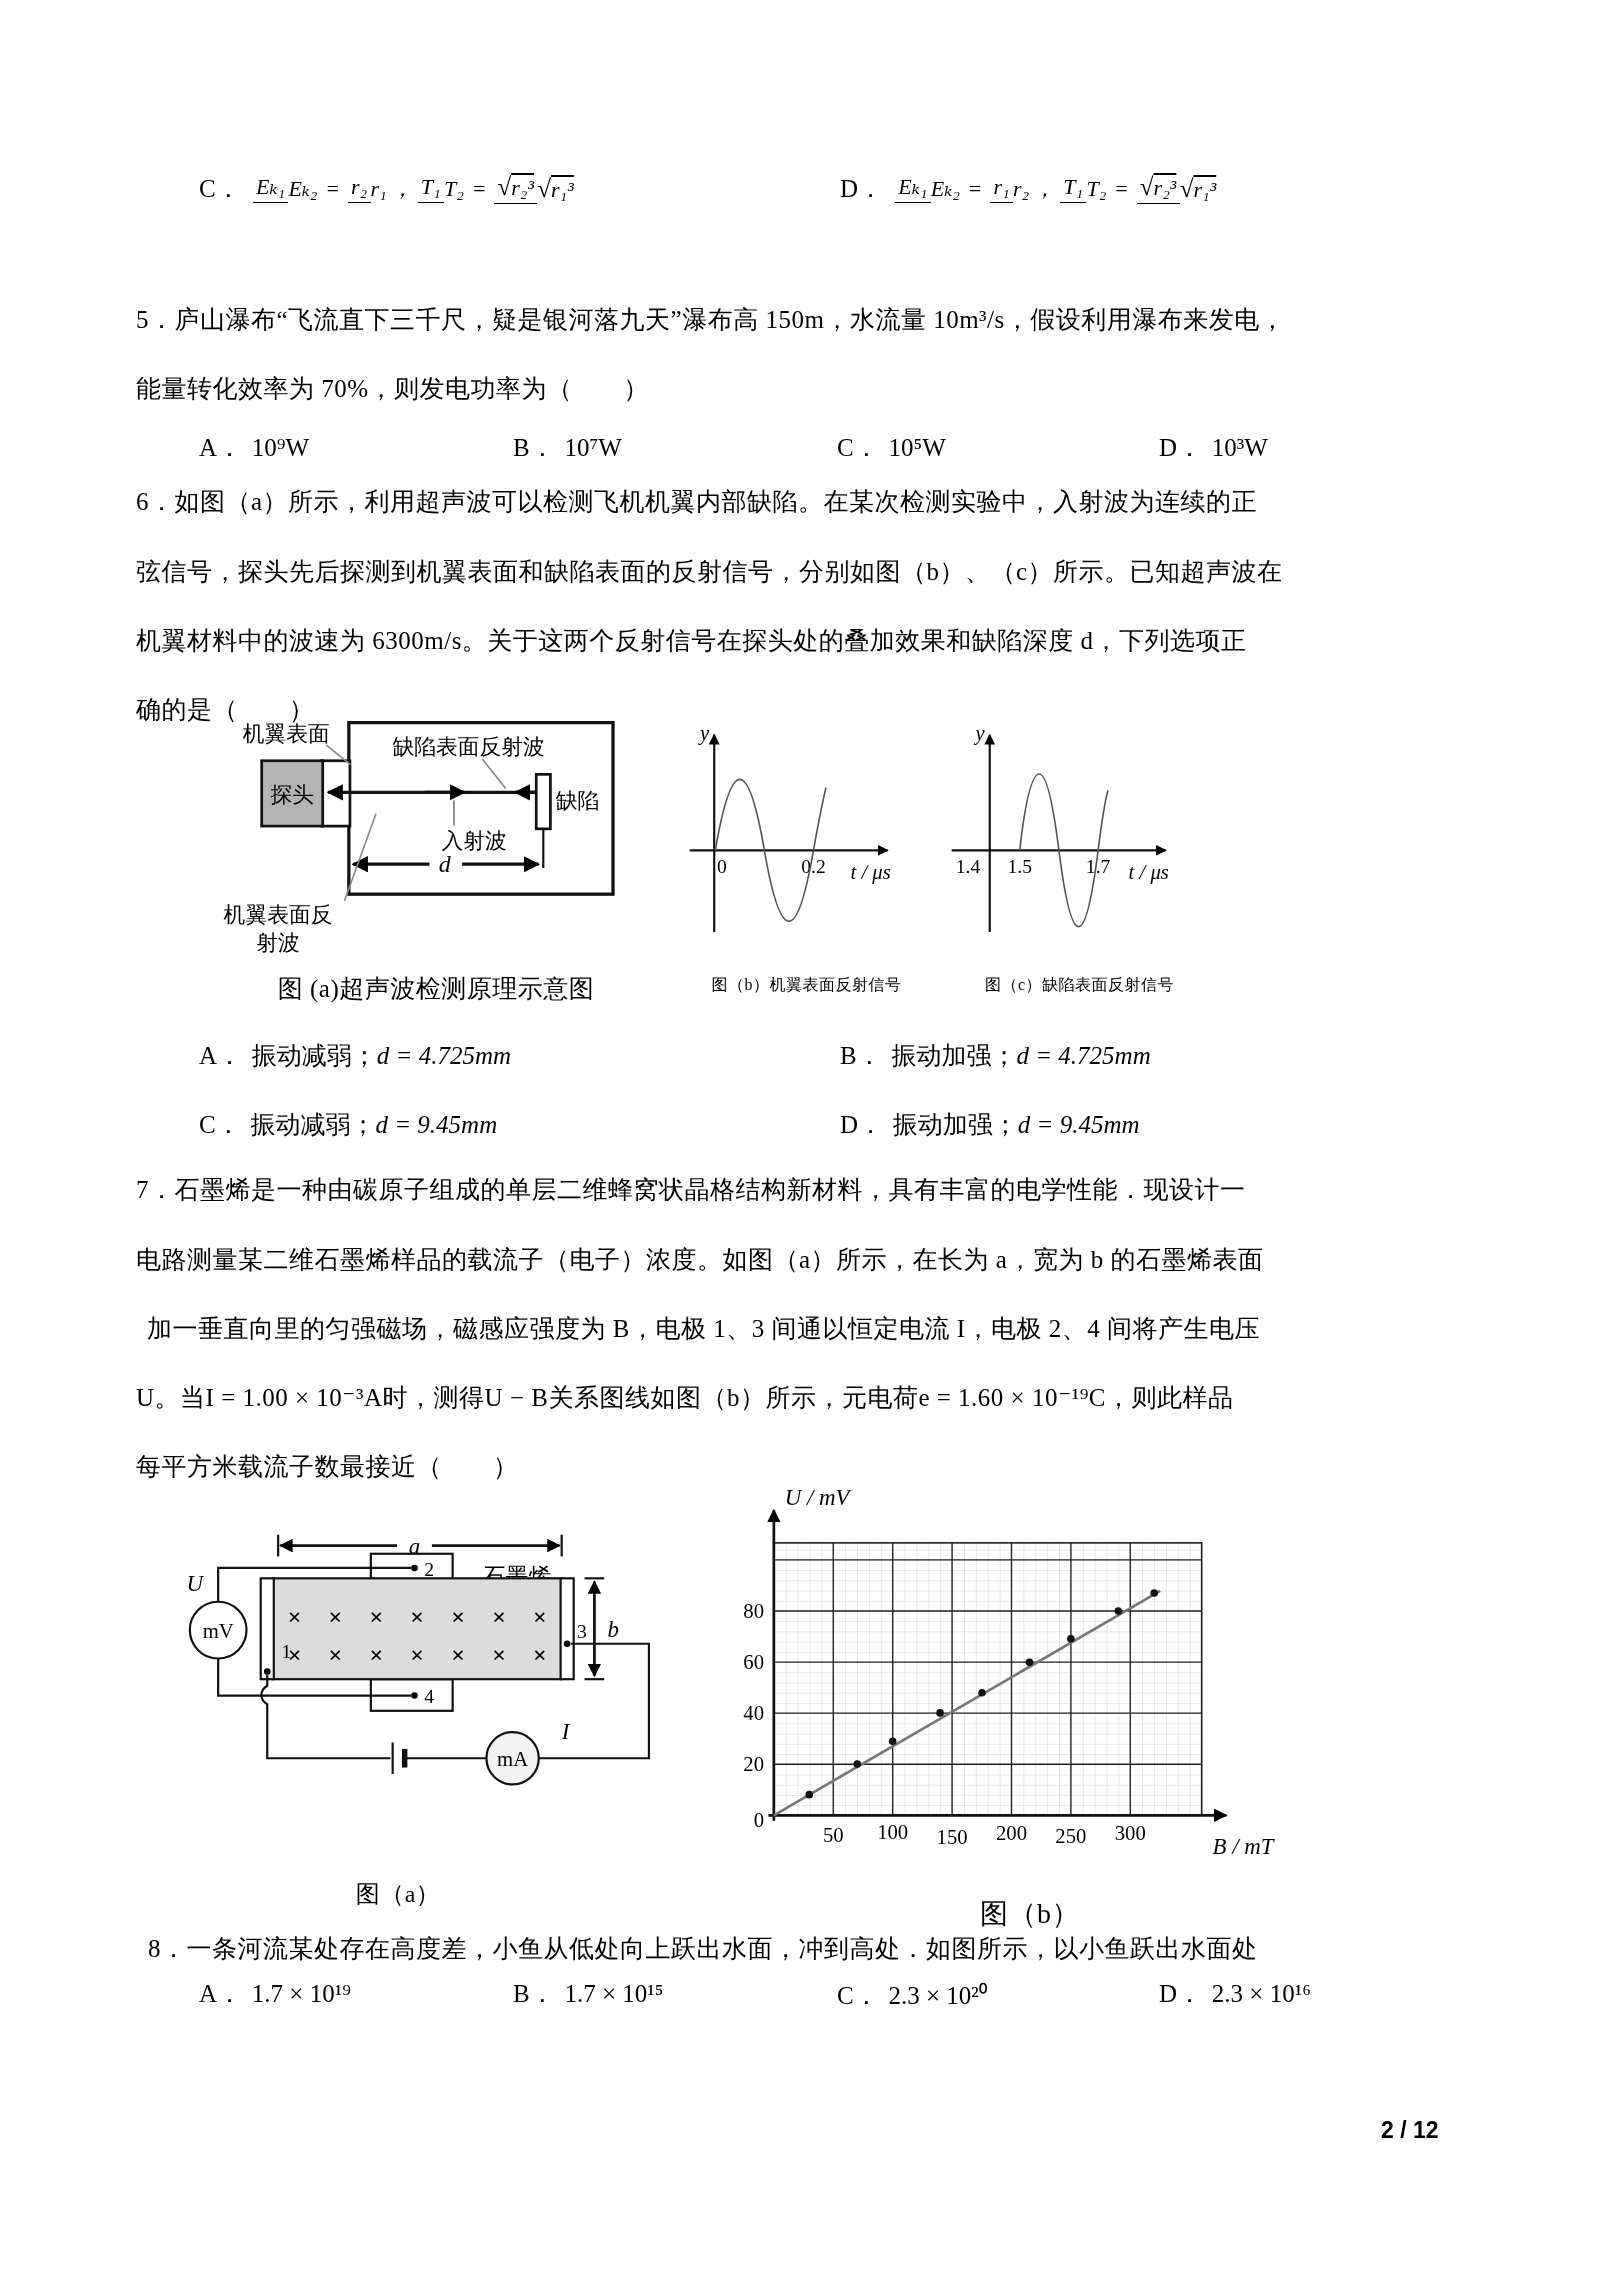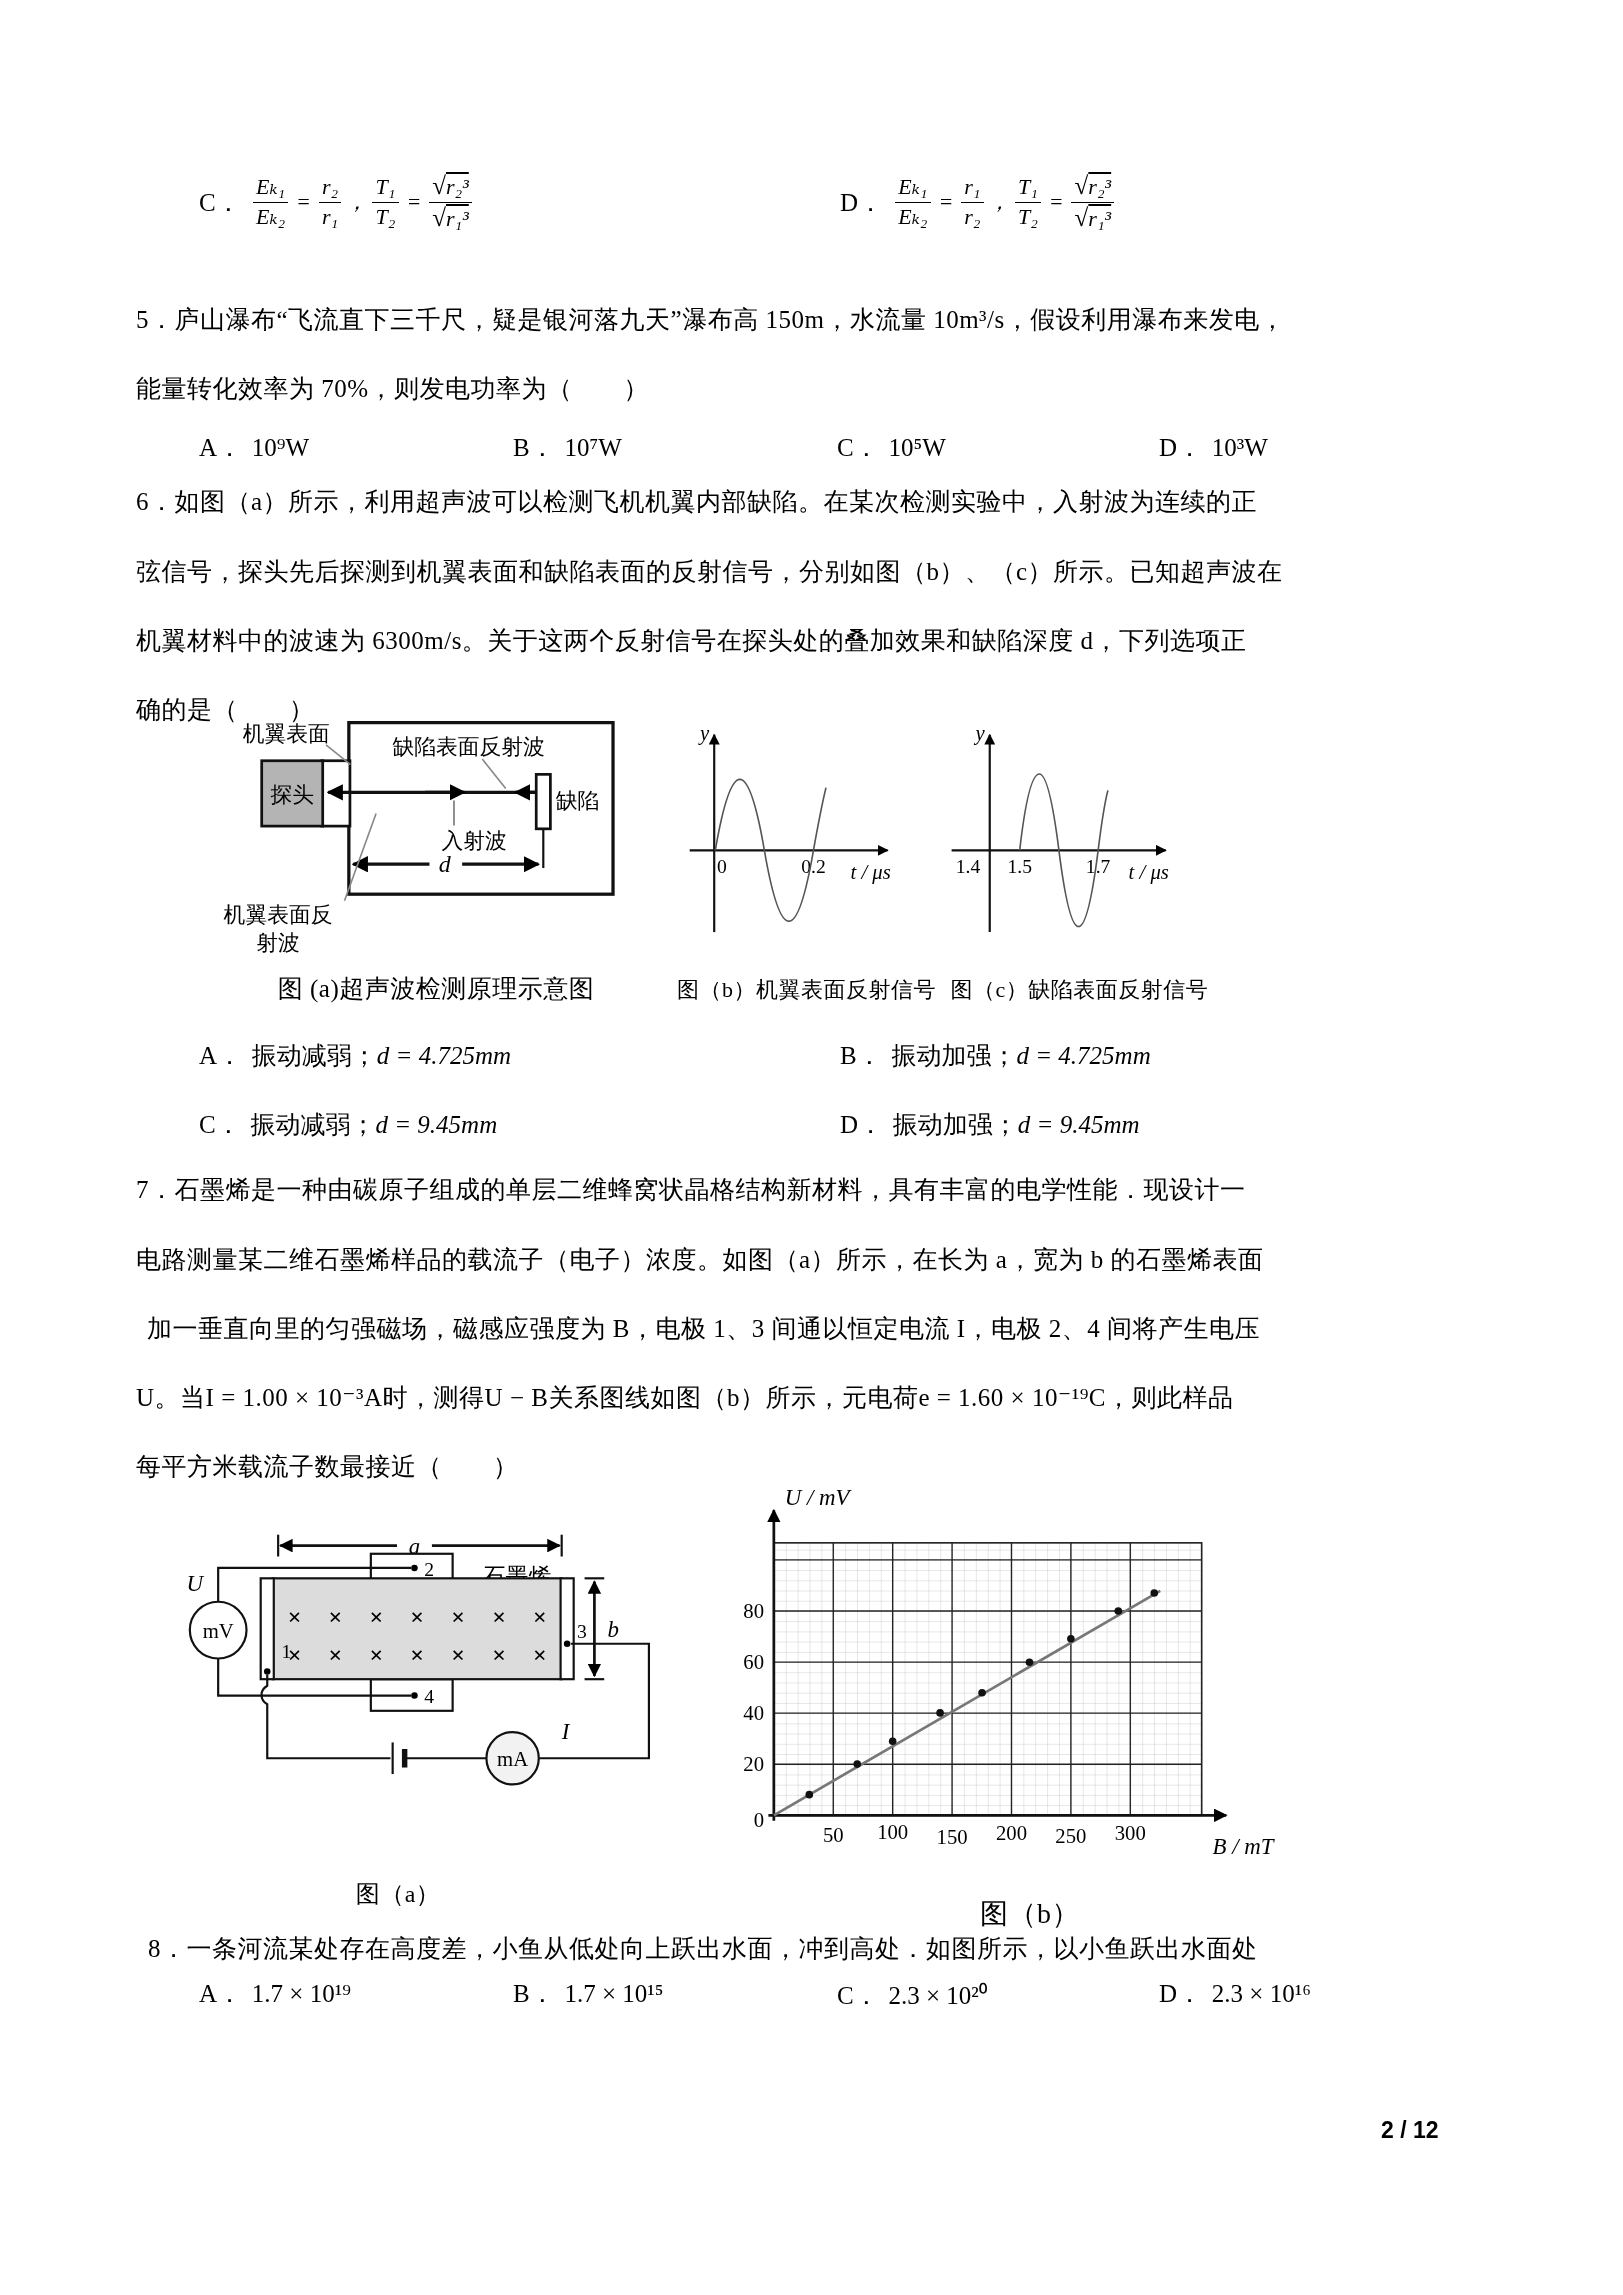--- a/index.html
+++ b/index.html
@@ -20,28 +20,28 @@
     position:absolute;font-size:25px;white-space:nowrap;font-family:Liberation Serif, serif;
   }
   .opt .lab{margin-right:9.8px;}
   .it{font-style:italic;}
   
   .mrow{
     position:absolute;display:flex;align-items:center;
     font-size:22px;font-style:italic;
   }
   .mrow .lab{font-style:normal;font-size:25px;margin-right:7.6px;}
-  .frac{display:inline-flex;flex-direction:column;align-items:center;margin:0 4.4px;vertical-align:middle;}
+  .frac{display:inline-flex;flex-direction:row;align-items:center;margin:0 4.4px;vertical-align:middle;}
   .frac .num{border-bottom:1.6px solid #000;padding:0 3.3px 1.6px 3.3px;text-align:center;}
   .frac .den{padding-top:1.6px;text-align:center;}
   .rad{text-decoration:overline;}
   .sqrt{font-style:normal;font-size:25px;}
   .eqs{margin:0 3.3px;}
   .capt{
-    position:absolute;text-align:center;font-size:22px;letter-spacing:0.5px;
+    position:absolute;text-align:center;font-size:16px;letter-spacing:0.5px;
   }
   svg{position:absolute;overflow:visible;}
   svg text{font-family:"Liberation Serif","DejaVu Serif",serif;fill:#000;}
   .pagenum{
     position:absolute;font-family:"Liberation Sans","DejaVu Sans",sans-serif;
     font-weight:bold;font-size:23px;
   }
 </style>
 </head>
 <body>

